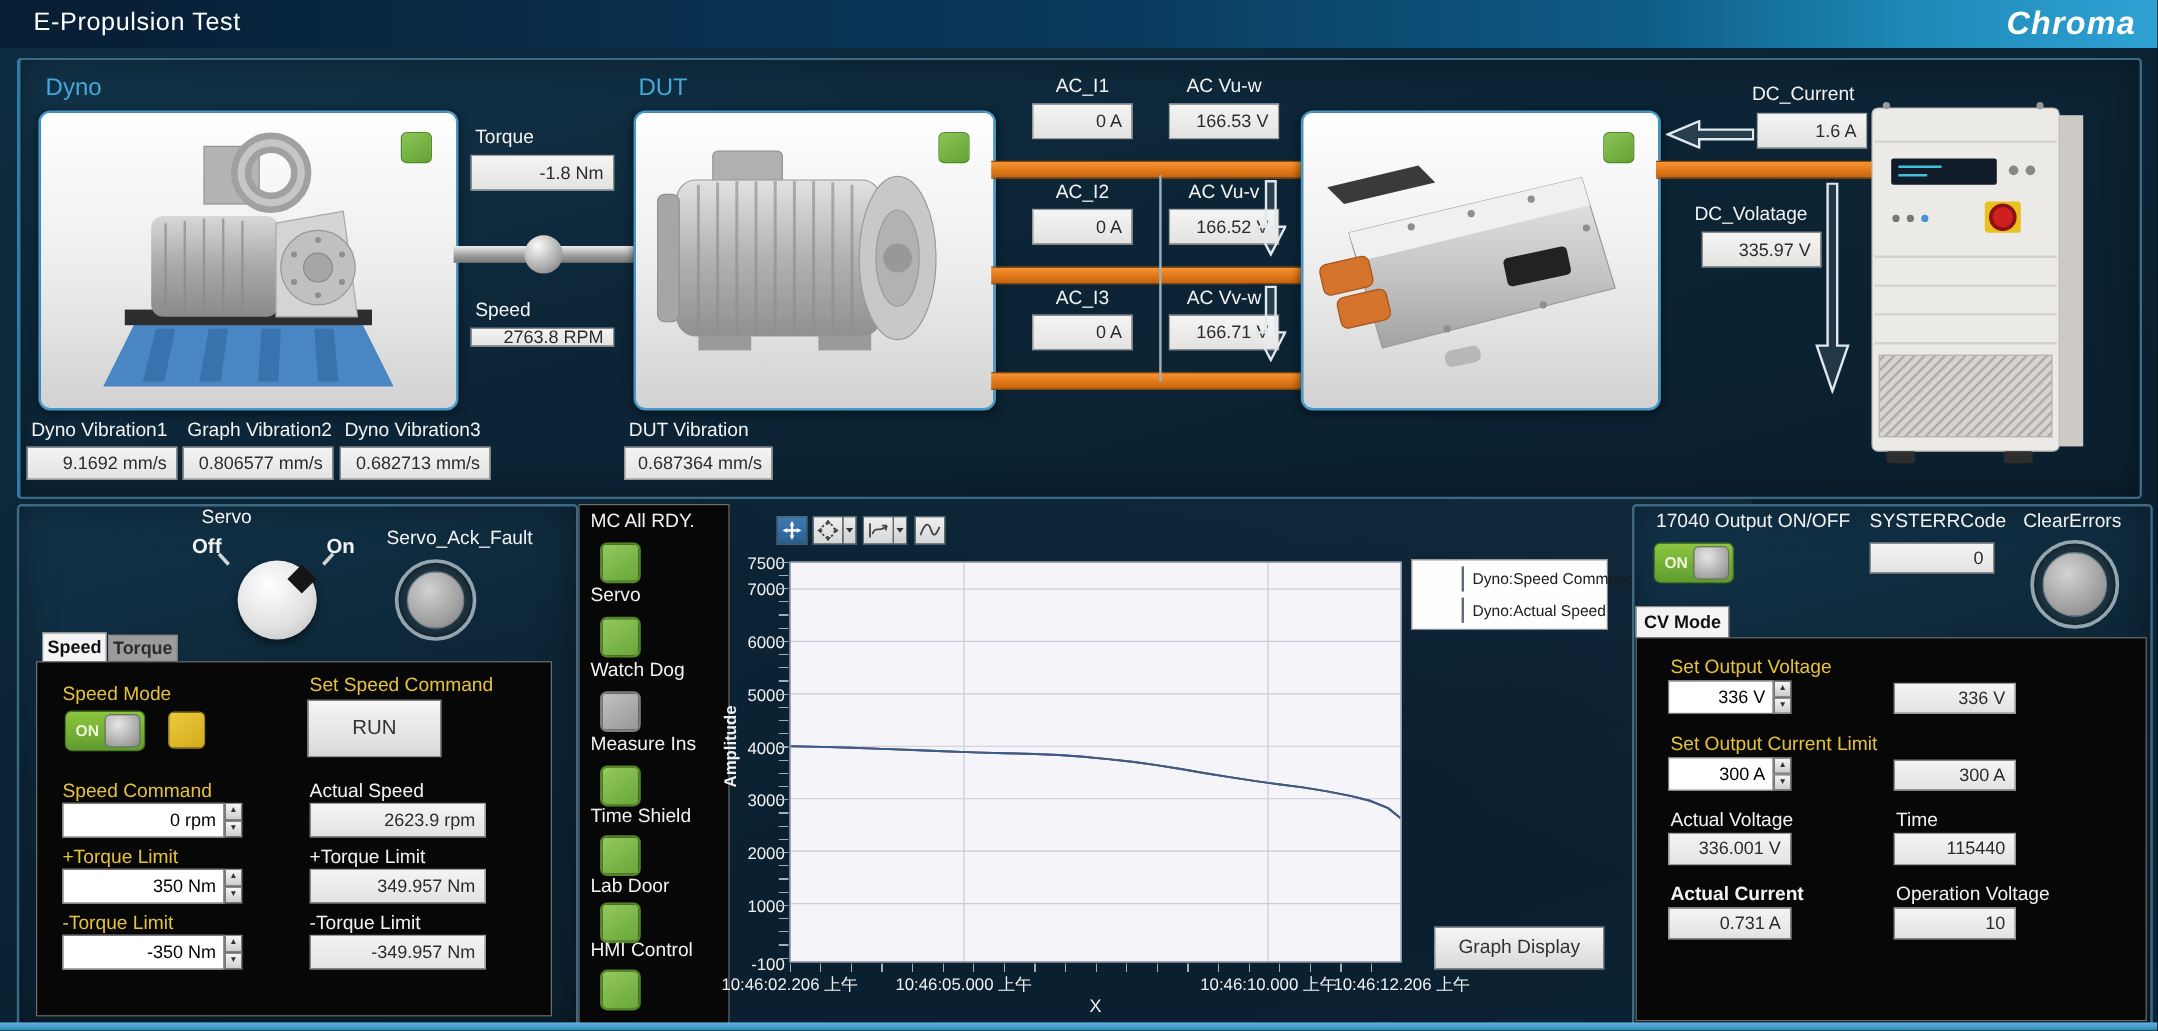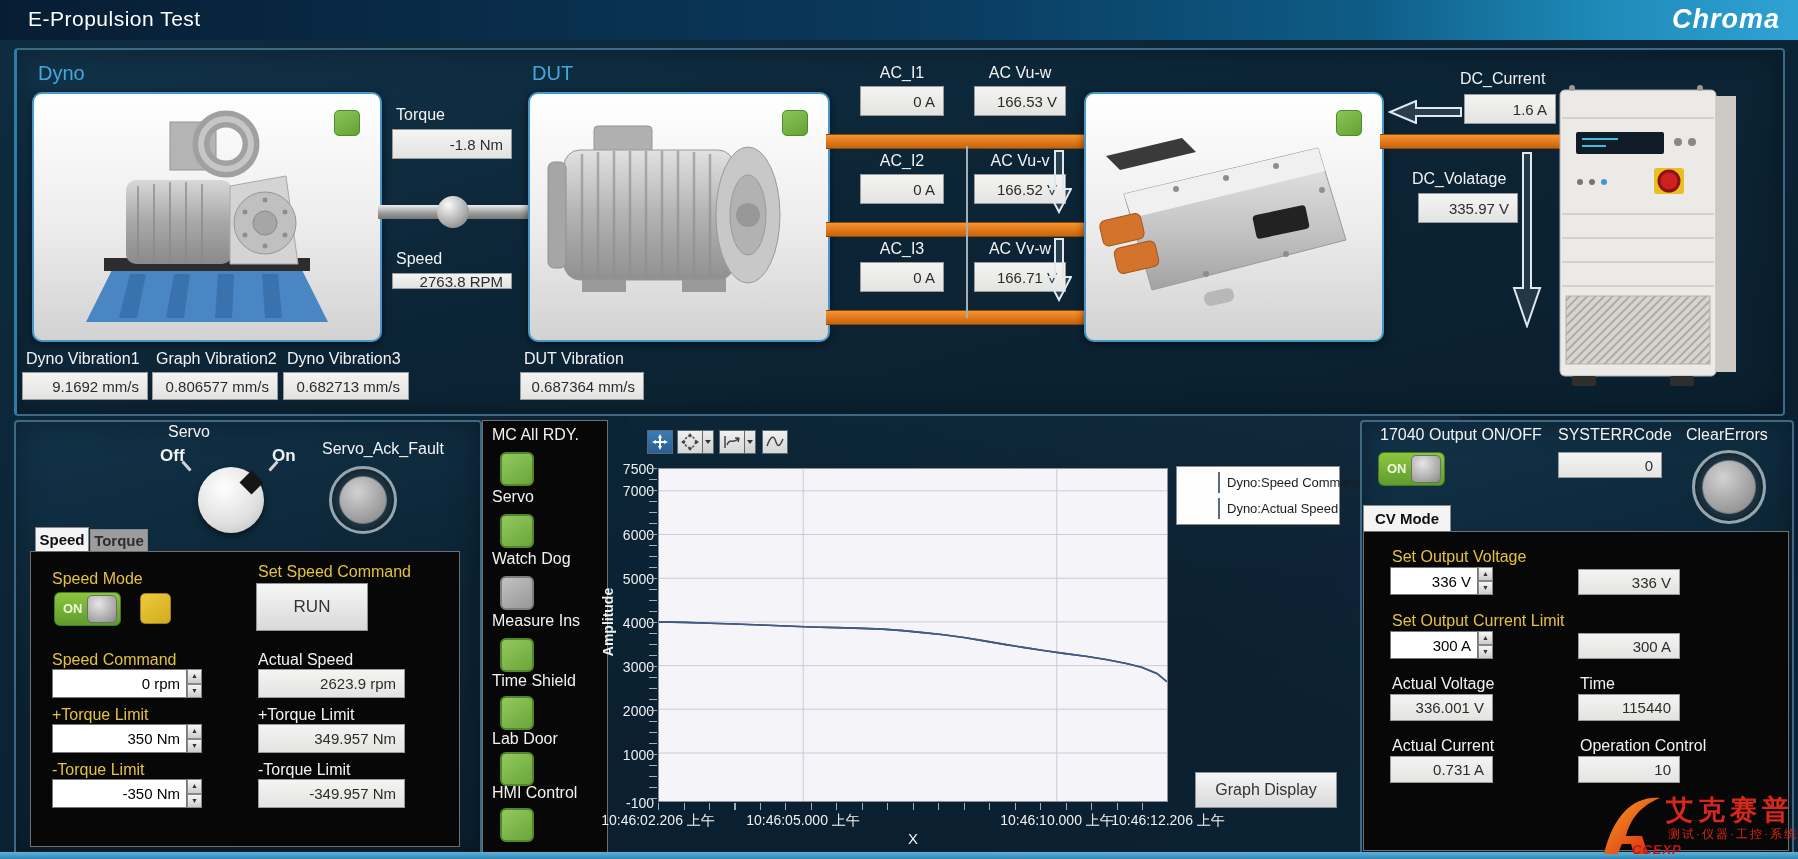--- a/index.html
+++ b/index.html
@@ -440,21 +440,21 @@
   <div class="abs toggle" style="left:1378px;top:452px;">
     <div class="ontxt">ON</div>
     <div class="knob"></div>
   </div>
   <div class="abs lab" style="left:1558px;top:426px;">SYSTERRCode</div>
   <div class="abs vbox" style="left:1558px;top:452px;width:104px;height:26px;">0</div>
   <div class="abs lab" style="left:1686px;top:426px;">ClearErrors</div>
   <div class="abs ring" style="left:1692px;top:450px;width:68px;height:68px;"></div>
   <div class="abs rbtn" style="left:1702px;top:460px;width:52px;height:52px;"></div>
 
-  <div class="abs tab on" style="left:1363px;top:505px;width:88px;height:26px;">CV Mode</div>
+  <div class="abs tab on" style="left:1363px;top:505px;width:78px;height:26px;">CV Mode</div>
   <div class="abs blackpanel" style="left:1363px;top:531px;width:424px;height:318px;"></div>
 
   <div class="abs lab ylb" style="left:1392px;top:548px;">Set Output Voltage</div>
   <div class="abs ibox" style="left:1390px;top:567px;width:88px;height:28px;">336 V</div>
   <div class="abs spin" style="left:1478px;top:567px;height:28px;">
       <div>▲</div>
       <div>▼</div>
     </div>
   <div class="abs vbox" style="left:1578px;top:569px;width:102px;height:26px;">336 V</div>
 
@@ -464,34 +464,20 @@
       <div>▲</div>
       <div>▼</div>
     </div>
   <div class="abs vbox" style="left:1578px;top:633px;width:102px;height:26px;">300 A</div>
 
   <div class="abs lab" style="left:1392px;top:675px;">Actual Voltage</div>
   <div class="abs vbox" style="left:1390px;top:694px;width:103px;height:27px;">336.001 V</div>
   <div class="abs lab" style="left:1580px;top:675px;">Time</div>
   <div class="abs vbox" style="left:1578px;top:694px;width:102px;height:27px;">115440</div>
 
-  <div class="abs lab" style="left:1392px;top:737px;">Actual Current</div>
+  <div class="abs lab" style="left:1392px;top:737px;font-weight:bold;">Actual Current</div>
   <div class="abs vbox" style="left:1390px;top:756px;width:103px;height:27px;">0.731 A</div>
-  <div class="abs lab" style="left:1580px;top:737px;">Operation Control</div>
+  <div class="abs lab" style="left:1580px;top:737px;">Operation Voltage</div>
   <div class="abs vbox" style="left:1578px;top:756px;width:102px;height:27px;">10</div>
 
-  <div class="abs" style="left:1596px;top:786px;width:202px;height:73px;z-index:50;">
-    <svg width="70" height="70" viewBox="0 0 70 70" style="position:absolute;left:2px;top:4px;">
-      <defs>
-          <linearGradient id="wg" x1="0" y1="0" x2="1" y2="1">
-            <stop offset="0" stop-color="#f6a020"></stop>
-            <stop offset="1" stop-color="#d82414"></stop>
-          </linearGradient>
-        </defs>
-      <path d="M6 64 C16 24 36 6 62 8 C42 16 32 30 28 46 L44 46 L50 64 L36 64 L33 54 L24 54 C22 58 21 61 20 64 Z" fill="url(#wg)"></path>
-    </svg>
-    <div class="abs wm-cn" style="left:70px;top:6px;font-size:27px;letter-spacing:5px;">艾克赛普</div>
-    <div class="abs wm-cn" style="left:72px;top:40px;font-size:12px;letter-spacing:2px;font-weight:normal;">测试·仪器·工控·系统</div>
-    <div class="abs" style="left:36px;top:56px;color:#c01818;font-style:italic;font-weight:bold;font-size:13px;letter-spacing:1px;">CCEXP</div>
-  </div>
 
   <div class="abs" style="left:0;top:852px;width:1798px;height:7px;background:linear-gradient(180deg,#5fb4dd,#2f86b4);"></div>
 </div>
 
 </body></html>

